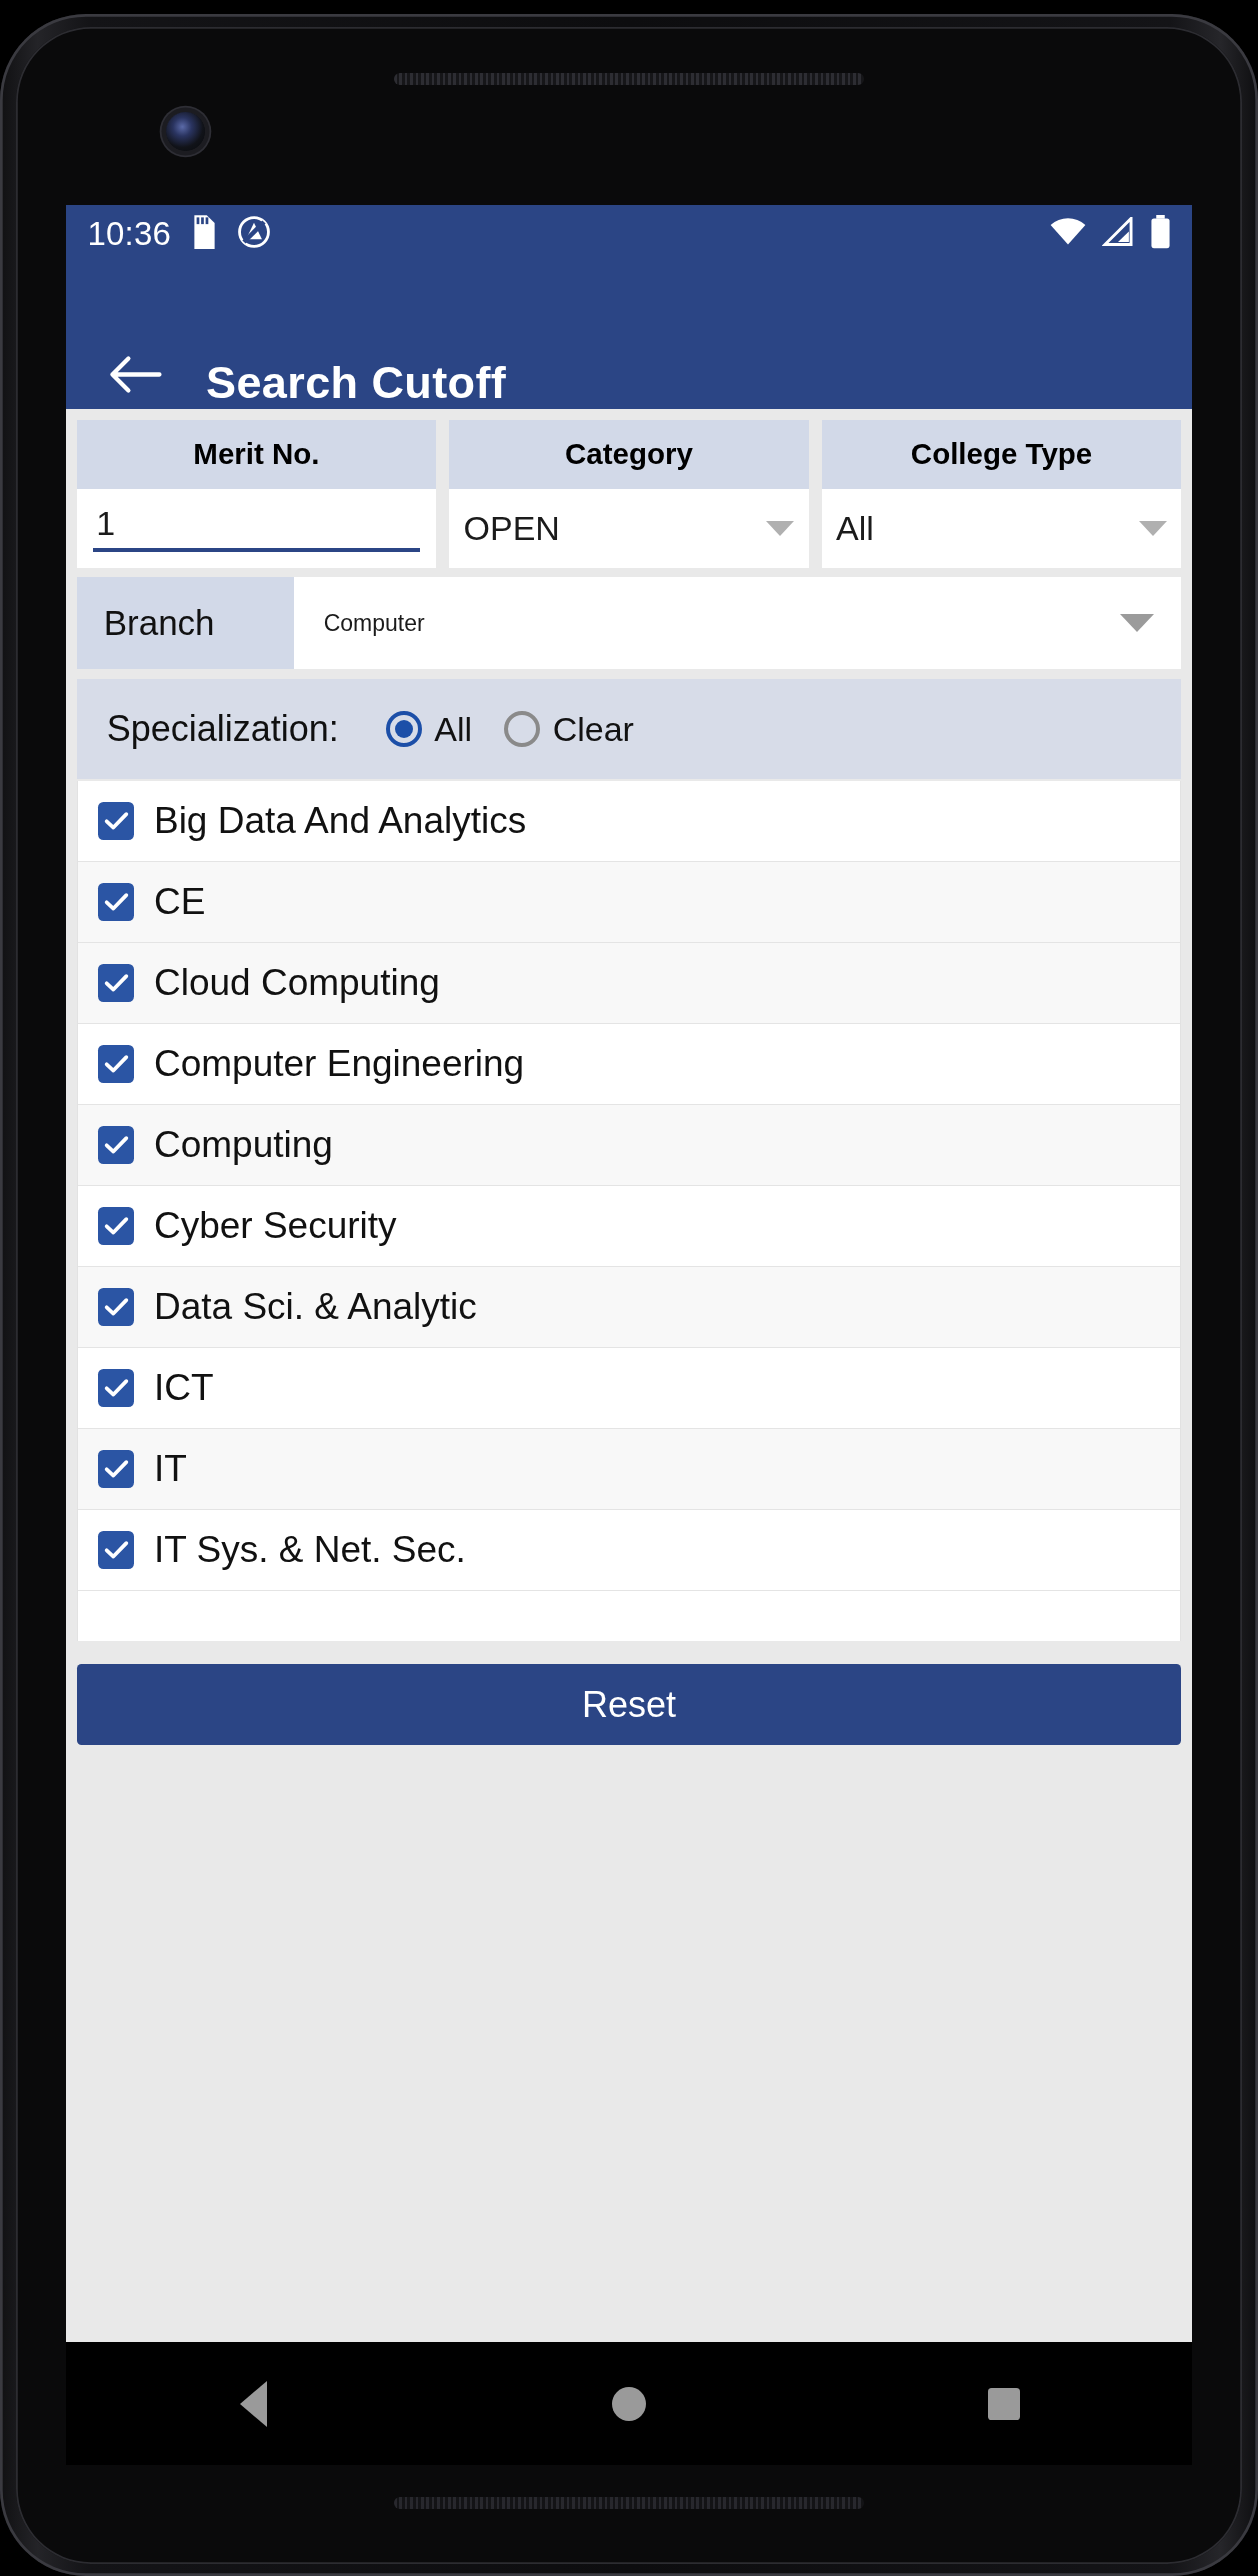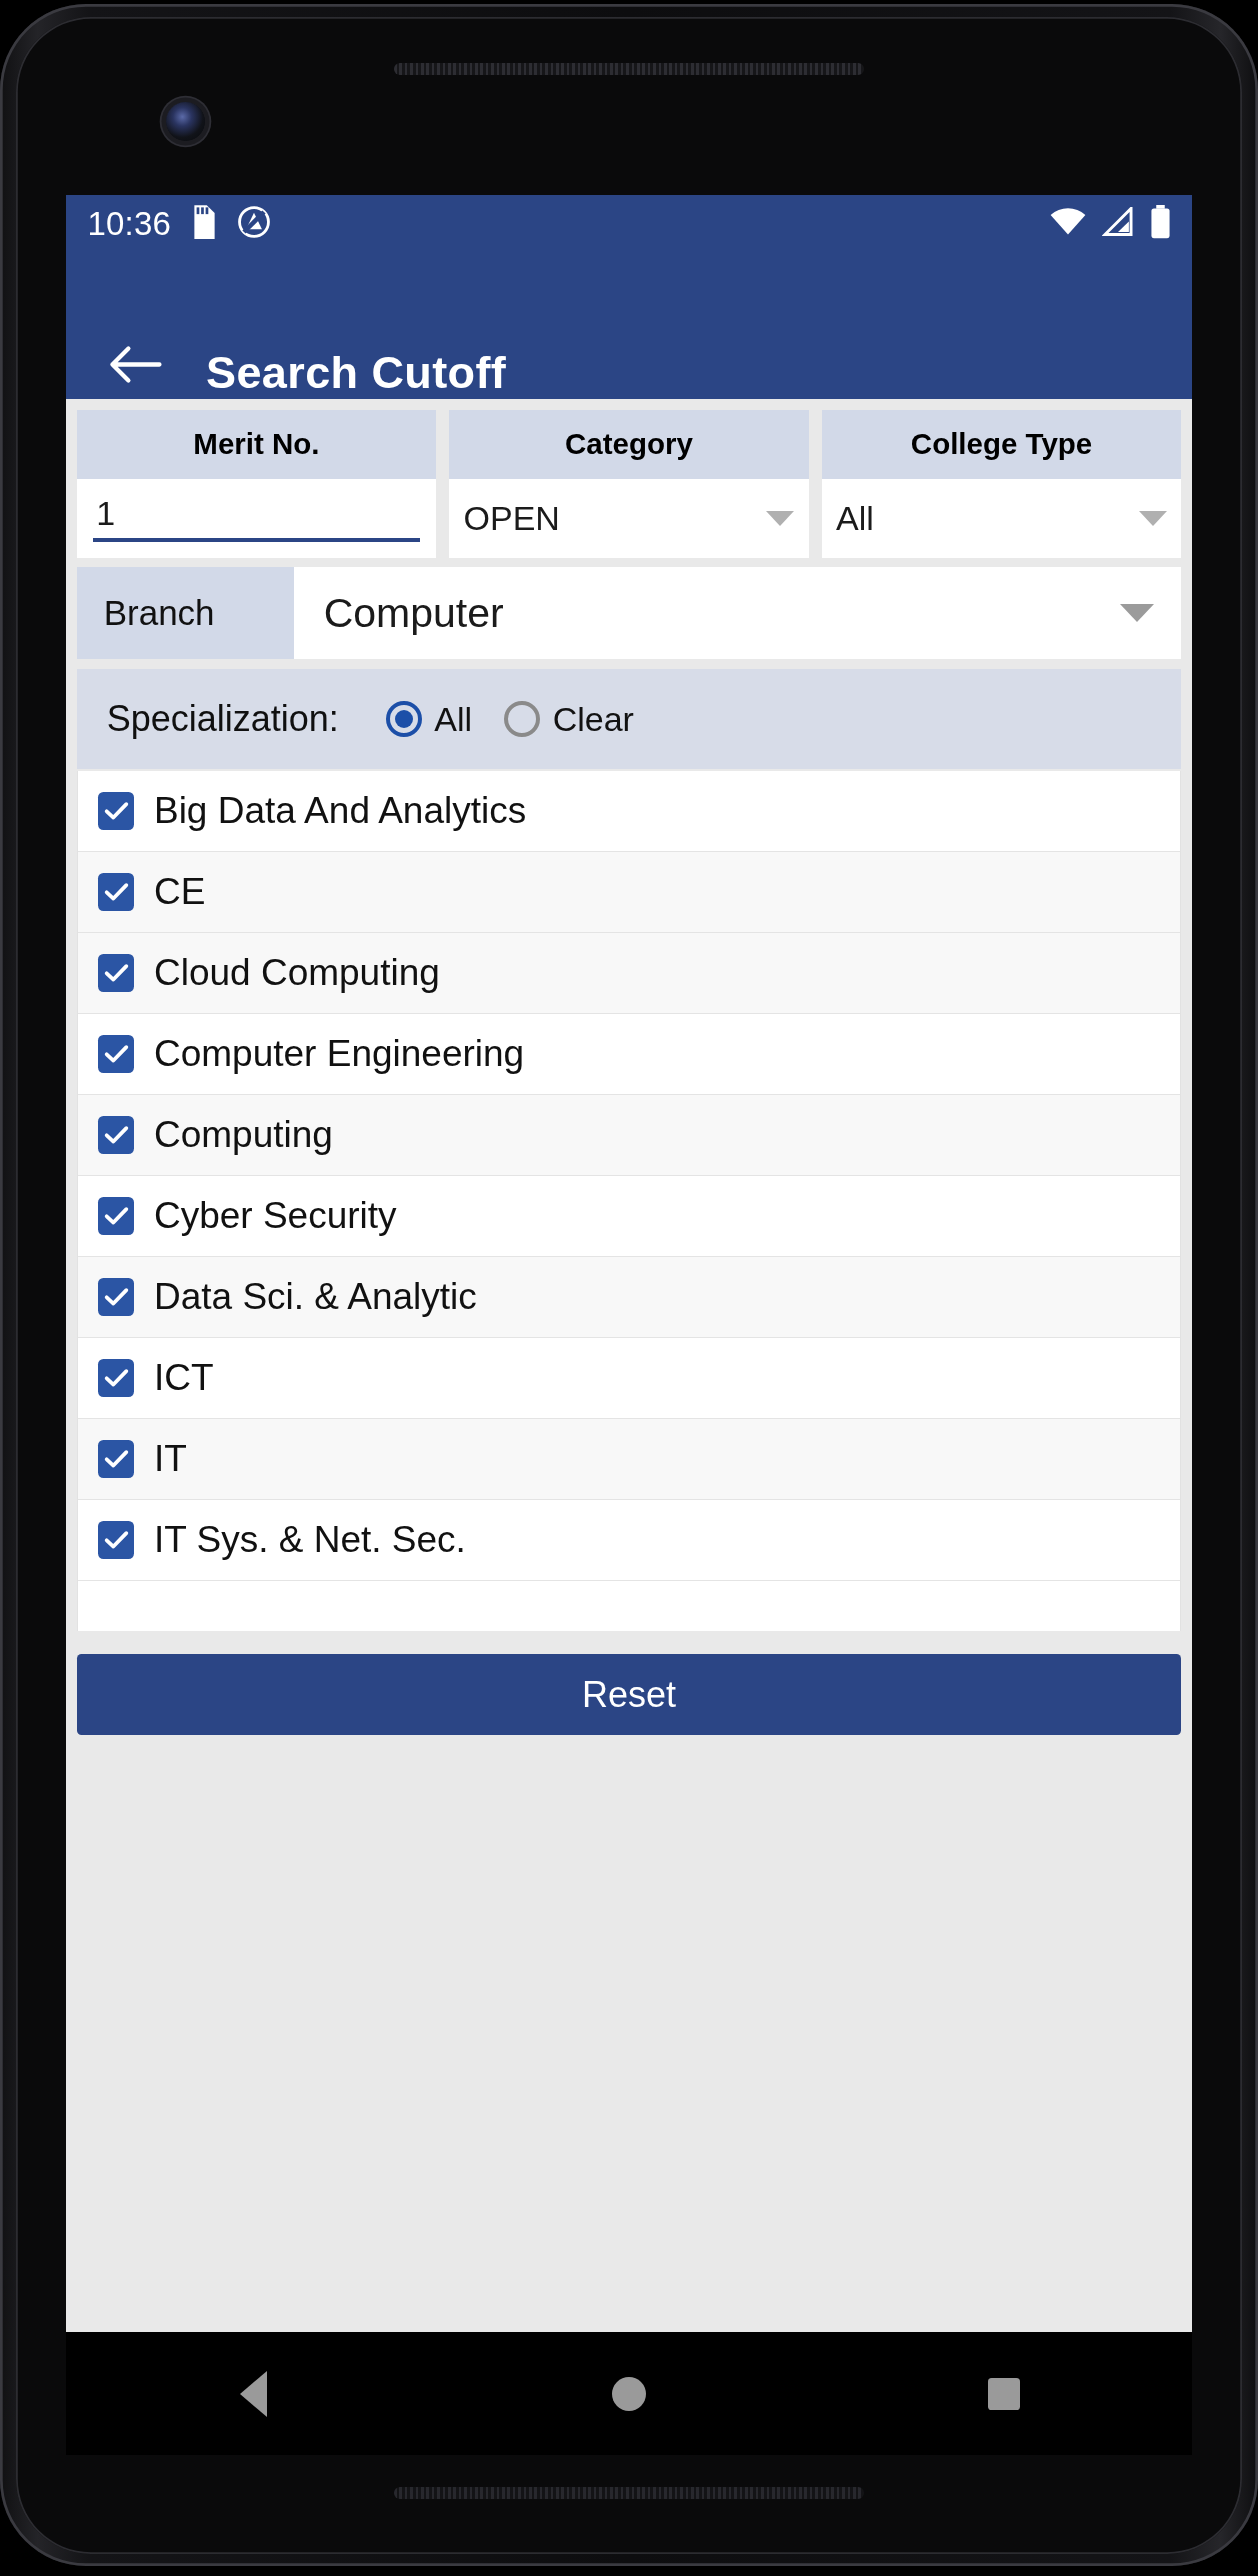--- a/index.html
+++ b/index.html
@@ -9,21 +9,21 @@
     height: 2576px;
     background: #000000;
     font-family: "Liberation Sans", sans-serif;
     overflow: hidden;
   }
 
   
   #phone-frame {
     position: absolute;
     left: 0px;
-    top: 4px;
+    top: 14px;
     width: 1258px;
     height: 2562px;
     background: linear-gradient(90deg,#101012 0%,#242428 3%,#141417 7%,#0d0d0f 50%,#141417 93%,#26262a 97%,#0e0e10 100%);
     border-radius: 86px;
     box-shadow: inset 0 0 0 2.7px #3a3a40;
     padding-left: 9px;
   }
   #phone-inner-bezel {
     position: absolute;
     left: 16px;
@@ -208,21 +208,21 @@
     color: #111111;
   }
   #branch-select {
     flex: 1;
     display: flex;
     align-items: center;
     padding: 0 27px 0 30px;
     background: #ffffff;
     cursor: pointer;
   }
-  #branch-value { font-size: 41px; color: #1b1b1b; }
+  #branch-value { font-size: 23px; color: #1b1b1b; }
   #branch-caret {
     margin-left: auto;
     width: 0; height: 0;
     border-left: 17px solid transparent;
     border-right: 17px solid transparent;
     border-top: 18px solid #9b9b9b;
   }
 
   
   #specialization-row {

